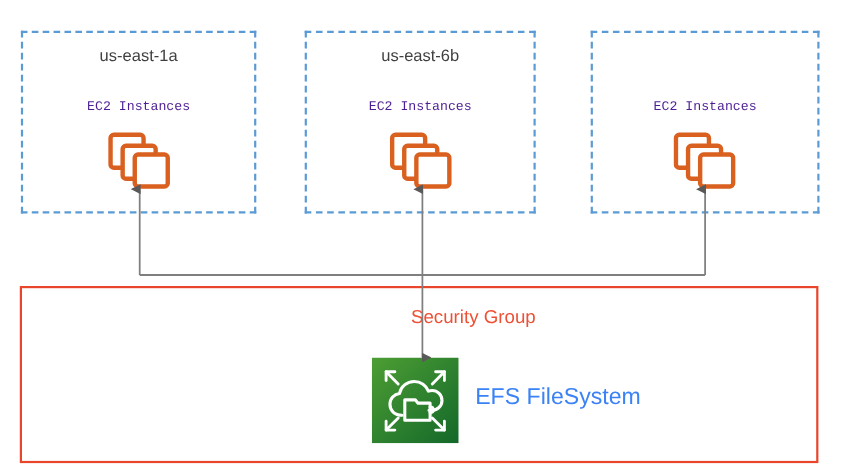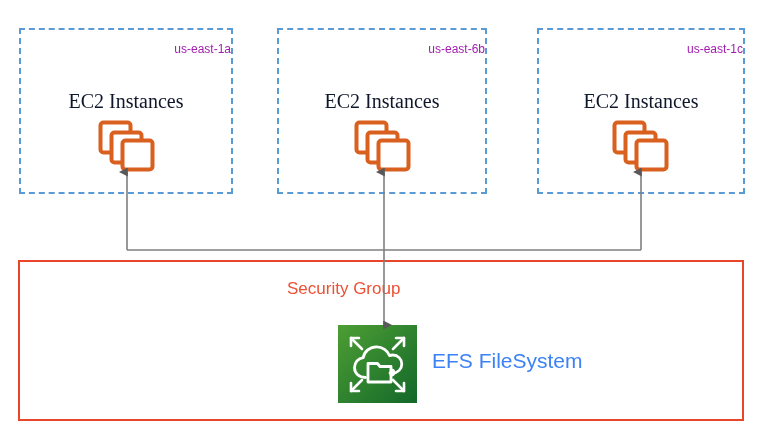--- a/index.html
+++ b/index.html
@@ -23,55 +23,55 @@
   .az-box {
     position: absolute;
     box-sizing: border-box;
     border: 2px dashed #5B9BD5;
     background: transparent;
   }
   .az-label {
     position: absolute;
     left: 0;
     right: 0;
-    text-align: right;
-    color: #a21caf;
-    font-size: 12px;
+    text-align: center;
+    color: #404040;
+    font-size: 15px;
     font-family: "Liberation Sans", sans-serif;
     white-space: nowrap;
   }
   .az-sublabel {
     position: absolute;
     left: 0;
     right: 0;
     text-align: center;
-    color: #0f172a;
-    font-size: 20px;
-    font-family: Liberation Serif, serif;
+    color: #4c1d95;
+    font-size: 12px;
+    font-family: Liberation Mono, monospace;
     white-space: nowrap;
   }
 
   
   .ec2-icon {
     position: absolute;
     width: 58px;
     height: 52px;
   }
   .ec2-icon svg { display: block; }
 
   
   .sg-box {
     position: absolute;
     box-sizing: border-box;
     border: 2px solid #E8452A;
     background: transparent;
   }
   .sg-label {
     position: absolute;
-    text-align: left;
+    text-align: right;
     color: #ED5034;
     font-size: 17px;
     font-family: "Liberation Sans", sans-serif;
     white-space: nowrap;
   }
 
   
   .efs-icon {
     position: absolute;
     width: 79px;
@@ -119,21 +119,20 @@
   </div>
   <div class="ec2-icon" style="left:354px; top:120px;">
     <svg viewBox="0 0 58 52" width="58" height="52" aria-hidden="true">
       <rect x="2.5" y="2.5" width="30" height="30" rx="3" ry="3" fill="#ffffff" stroke="#D9601F" stroke-width="4"></rect>
       <rect x="13.5" y="12.5" width="30" height="30" rx="3" ry="3" fill="#ffffff" stroke="#D9601F" stroke-width="4"></rect>
       <rect x="24.5" y="20.5" width="30" height="29" rx="3" ry="3" fill="#ffffff" stroke="#D9601F" stroke-width="4"></rect>
     </svg>
   </div>
 
   <div class="az-box" style="left:537px; top:28px; width:208px; height:166px;">
-    <div class="az-label" style="top:12px;">us-east-1c</div>
     <div class="az-sublabel" style="top:60px;">EC2 Instances</div>
   </div>
   <div class="ec2-icon" style="left:612px; top:120px;">
     <svg viewBox="0 0 58 52" width="58" height="52" aria-hidden="true">
       <rect x="2.5" y="2.5" width="30" height="30" rx="3" ry="3" fill="#ffffff" stroke="#D9601F" stroke-width="4"></rect>
       <rect x="13.5" y="12.5" width="30" height="30" rx="3" ry="3" fill="#ffffff" stroke="#D9601F" stroke-width="4"></rect>
       <rect x="24.5" y="20.5" width="30" height="29" rx="3" ry="3" fill="#ffffff" stroke="#D9601F" stroke-width="4"></rect>
     </svg>
   </div>
 

